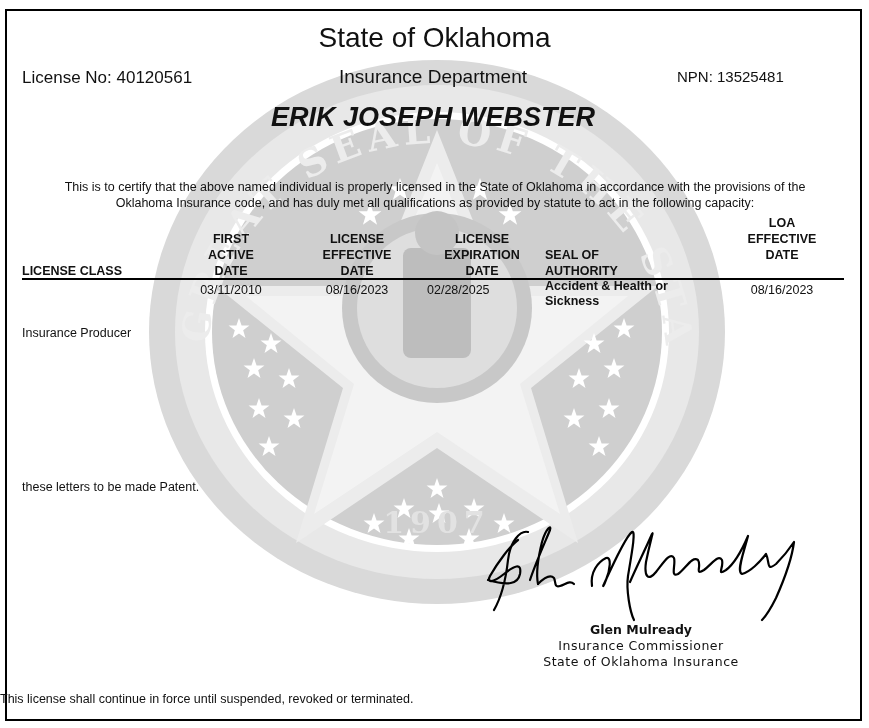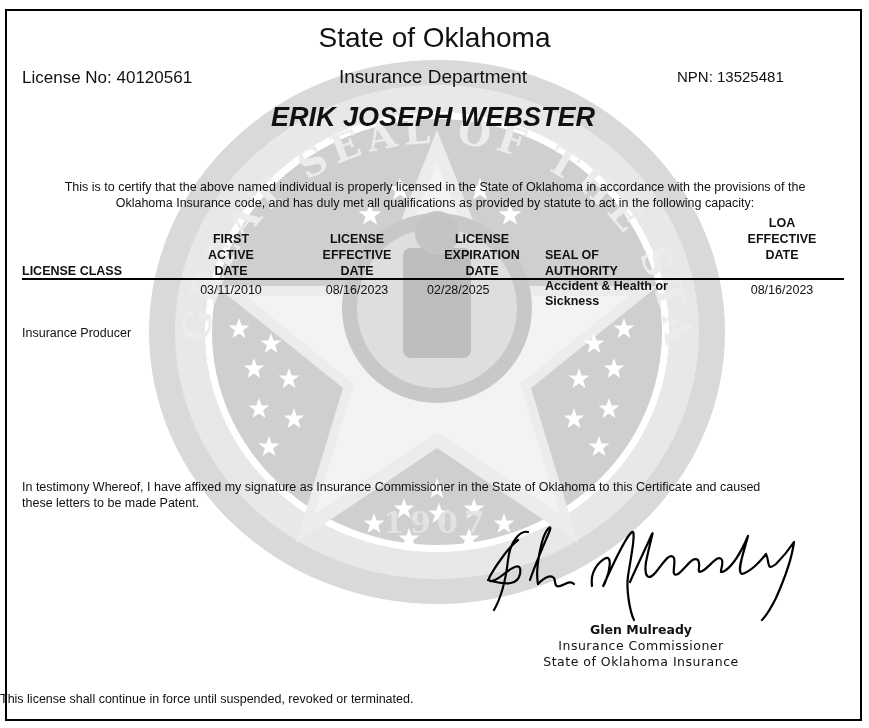--- a/index.html
+++ b/index.html
@@ -130,21 +130,20 @@
   <div class="abs td" style="top:283px; left:302px; width:110px; text-align:center;">08/16/2023</div>
   <div class="abs td" style="top:283px; left:427px; width:110px; text-align:left;">02/28/2025</div>
   <div class="abs td" style="top:279px; left:545px;font-weight:bold;">
     <div>Accident &amp; Health or</div>
     <div>Sickness</div>
   </div>
   <div class="abs td" style="top:283px; left:727px; width:110px; text-align:center;">08/16/2023</div>
 </div>
 
 <div class="abs testimony">
-  <div>In testimony Whereof, I have affixed my signature as Insurance Commissioner in the State of Oklahoma to this Certificate and caused</div>
   <div>these letters to be made Patent.</div>
 </div>
 
 <svg class="sig" viewBox="0 0 330 100" xmlns="http://www.w3.org/2000/svg">
   <g fill="none" stroke="#000" stroke-width="2.2" stroke-linecap="round" stroke-linejoin="round">
 
     <path d="M48 10 C 40 8, 30 20, 28 38 C 26 56, 22 74, 14 88 M 38 18 C 30 24, 18 40, 10 54 C 6 62, 14 60, 24 52 C 34 44, 42 40, 40 52 C 38 62, 28 64, 8 58"></path>
 
     <path d="M50 58 C 56 40, 66 18, 70 8 C 72 2, 66 6, 62 20 C 58 36, 56 52, 58 62"></path>
 

